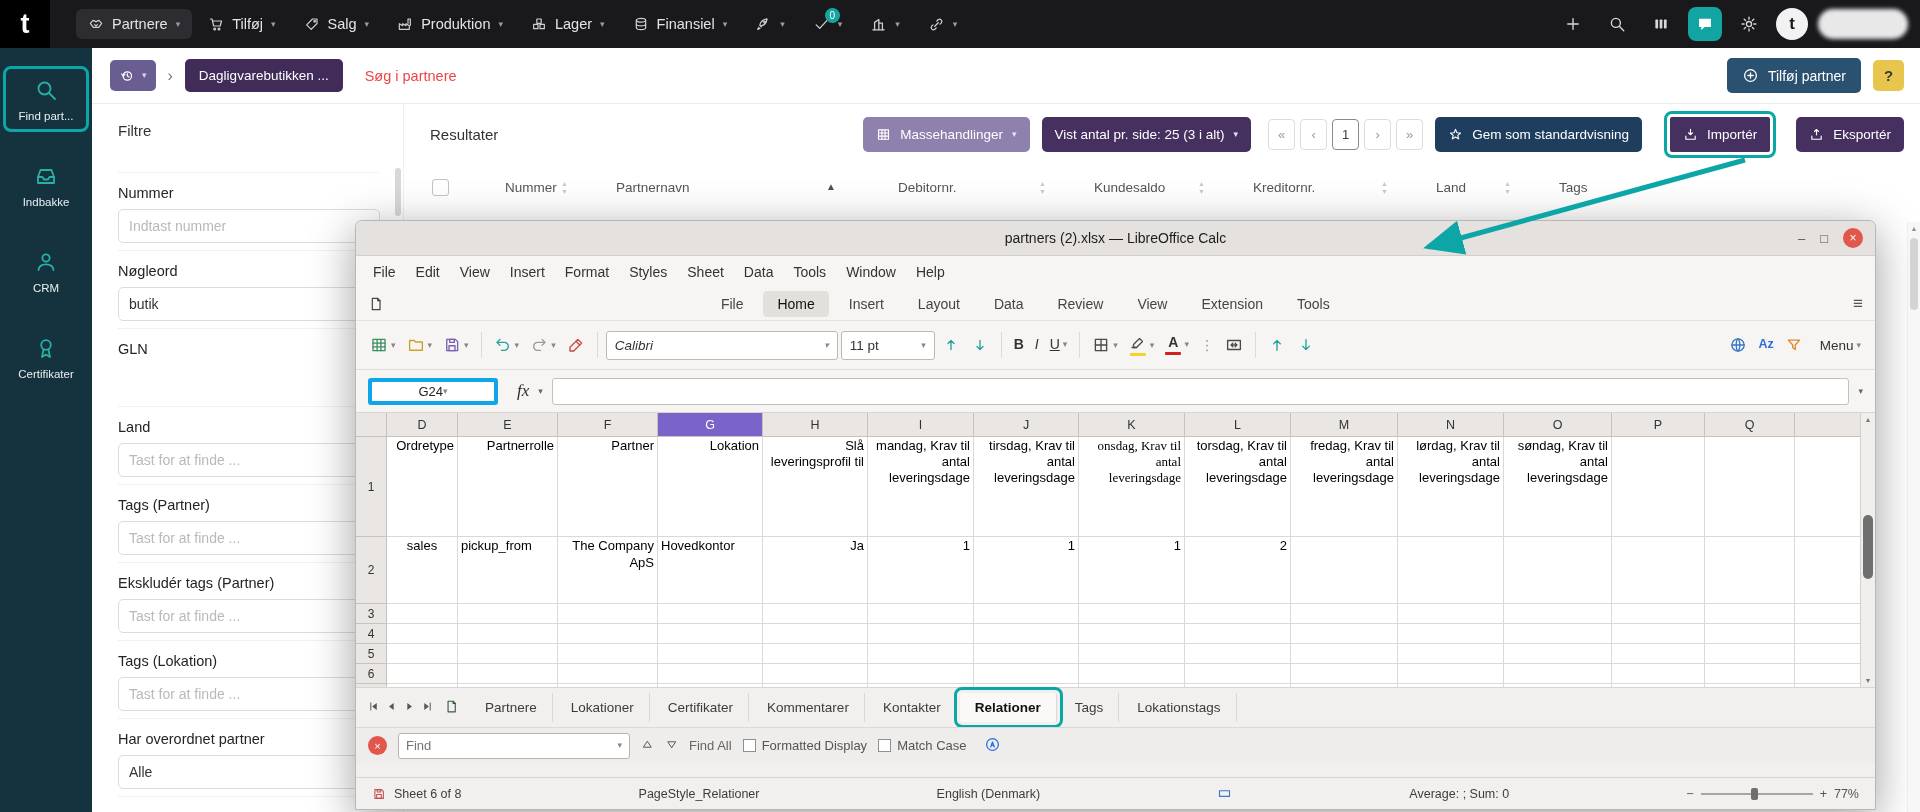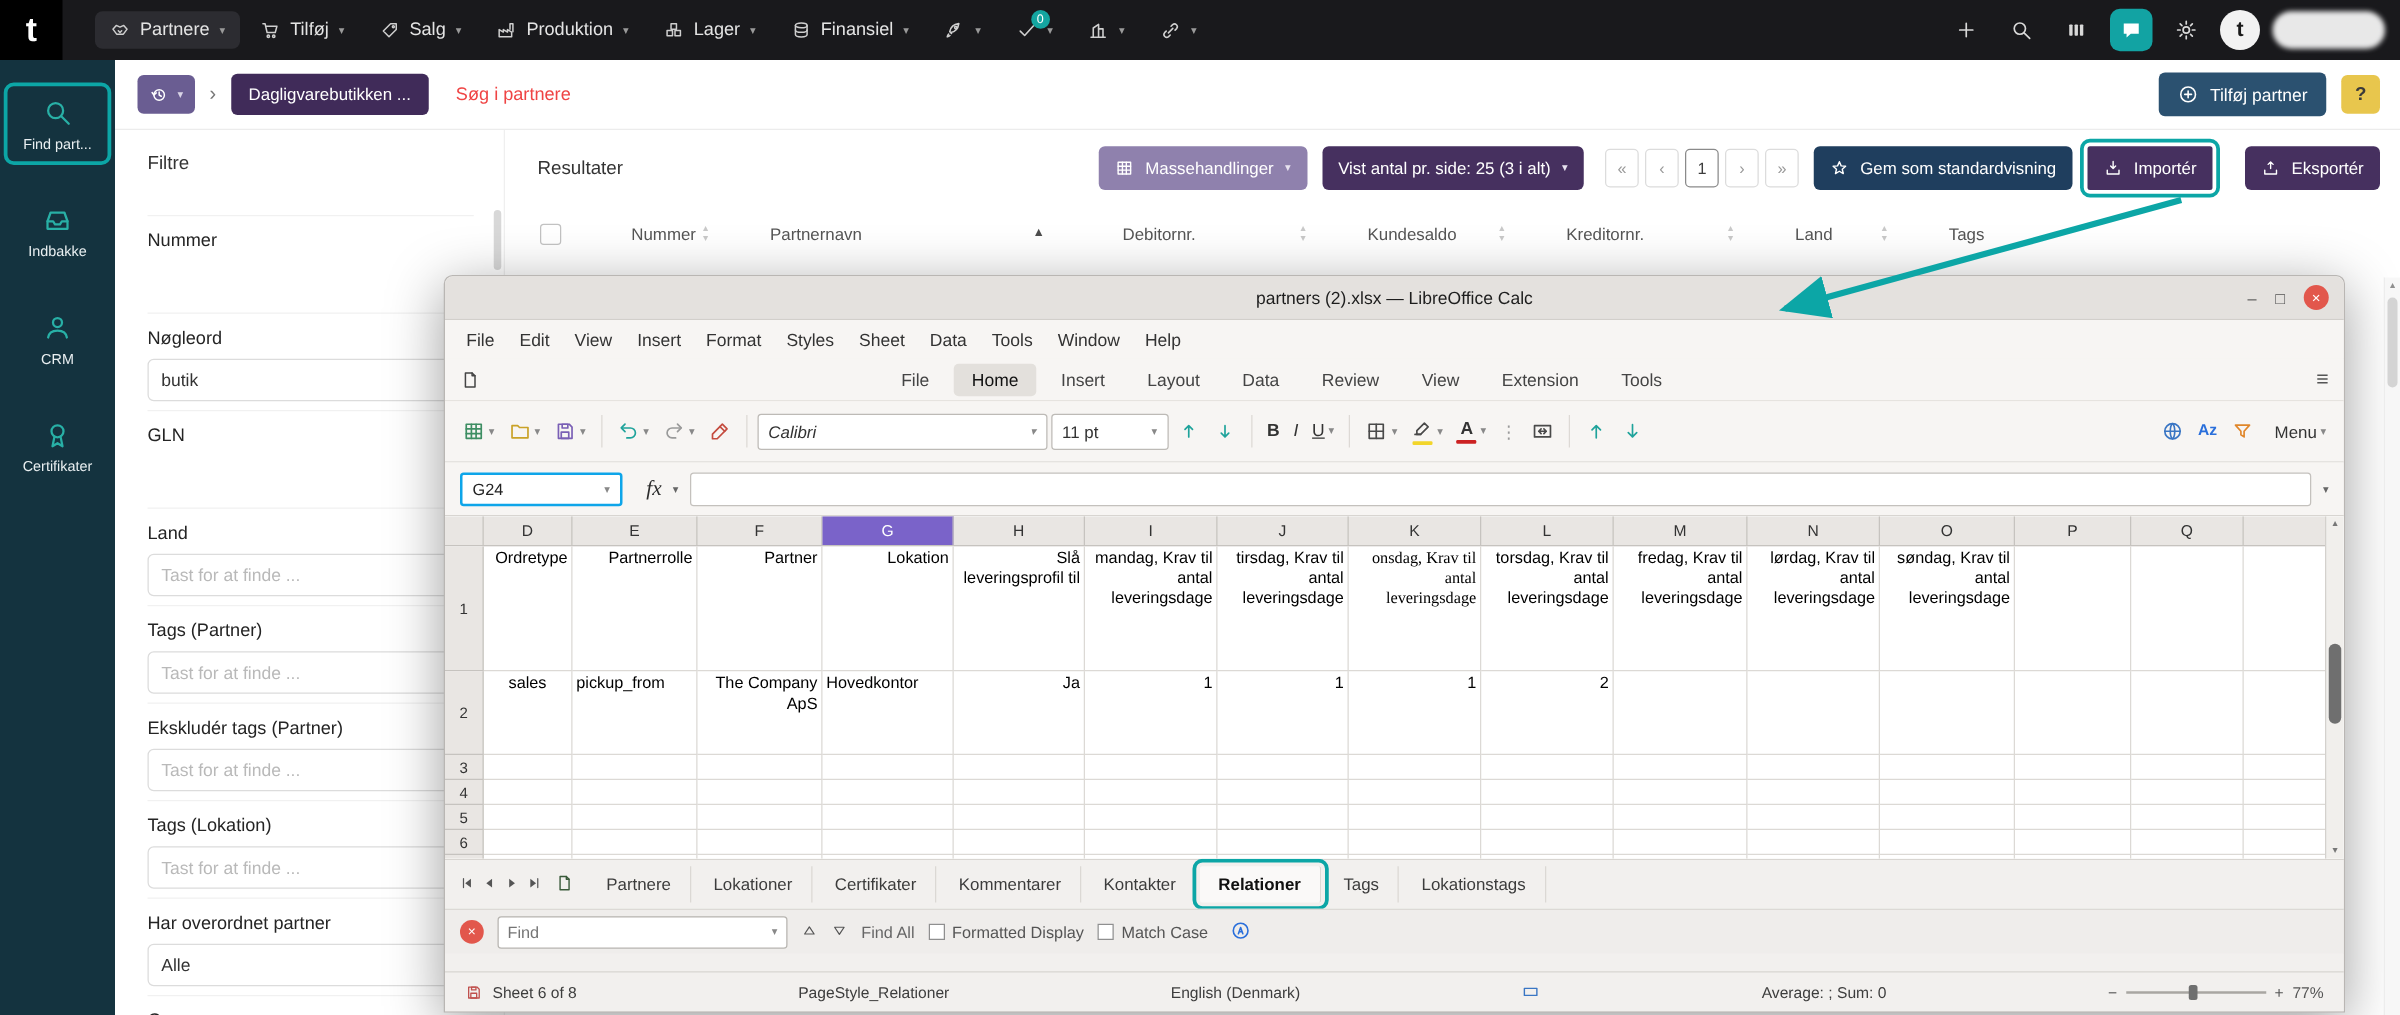--- a/index.html
+++ b/index.html
@@ -93,21 +93,21 @@
 .tb-underline{text-decoration:underline}
 .tb-az{font-size:12.5px;color:#2a6fdb;font-weight:bold}
 .tsep{width:1px;height:26px;background:#ddd9d5;margin:0 5px;flex:none}
 .tdots{color:#9a9a9a;font-size:14px;margin:0 4px}
 .combo{height:29px;background:#fff;border:1px solid #bdbab6;border-radius:3px;display:flex;align-items:center;justify-content:space-between;padding:0 8px;font-size:13.5px;color:#333;flex:none;cursor:pointer}
 .combo.italic span{font-style:italic}
 .menu-btn{margin-left:6px;font-size:13.5px;color:#333}
 .tspacer{flex:1}
 
 .cw-formulabar{height:43px;flex:none;background:#f7f5f3;display:flex;align-items:center;padding:0 12px;gap:9px;border-bottom:1px solid #d8d5d1}
-.namebox{width:130px;height:27px;background:#fff;border:2px solid #0ea5e9;border-radius:3px;display:flex;align-items:center;justify-content:space-between;padding:0 8px;font-size:13px;color:#222;cursor:pointer}
+.namebox{width:130px;height:27px;background:#fff;border:4px solid #0ea5e9;border-radius:3px;display:flex;align-items:center;justify-content:center;padding:0 8px;font-size:13px;color:#222;cursor:pointer}
 .fx{font-style:italic;font-family:"Liberation Serif",serif;font-size:17px;color:#2d2d2d;margin-left:10px;cursor:pointer}
 .fb-caret{font-size:9px;color:#666;cursor:pointer}
 .fb-input{flex:1;height:27px;background:#fff;border:1px solid #c4c1bd;border-radius:3px;outline:none;padding:0 8px;font-size:13px;font-family:"Liberation Sans",sans-serif}
 .fb-expand{font-size:9px;color:#666;cursor:pointer}
 
 .cw-sheet{flex:1;position:relative;background:#fff;overflow:hidden;padding-right:15px;display:flex;flex-direction:column}
 .colhdr-row{display:flex;height:24px;flex:none;background:#e9e6e3;border-bottom:1px solid #c6c3bf;font-size:12.5px;color:#333}
 .corner{width:31px;flex:none;border-right:1px solid #c6c3bf}
 .colhdr{display:flex;align-items:center;justify-content:center;border-right:1px solid #c6c3bf;flex:none;cursor:pointer}
 .colhdr.hl{background:#7a63c9;color:#fff}
@@ -375,21 +375,21 @@
           </svg>
         </span>
         <span>Tilføj partner</span>
       </button>
     <button class="help-btn">?</button>
   </div>
 
   <div id="filterpanel">
     <div id="filters-title">Filtre</div>
     <div id="filter-groups">
-        <div class="fgroup"><div class="flabel">Nummer</div></div>
+        <div class="fgroup"><div class="flabel">Nummer</div><input class="finput" placeholder="Indtast nummer" style=""></div>
         <div class="fgroup"><div class="flabel">Nøgleord</div><input class="finput" value="butik" style=""></div>
         <div class="fgroup"><div class="flabel">GLN</div></div>
         <div class="fgroup"><div class="flabel">Land</div><input class="finput" placeholder="Tast for at finde ..." style=""></div>
         <div class="fgroup"><div class="flabel">Tags (Partner)</div><input class="finput" placeholder="Tast for at finde ..." style=""></div>
         <div class="fgroup"><div class="flabel">Ekskludér tags (Partner)</div><input class="finput" placeholder="Tast for at finde ..." style=""></div>
         <div class="fgroup"><div class="flabel">Tags (Lokation)</div><input class="finput" placeholder="Tast for at finde ..." style=""></div>
         <div class="fgroup">
           <div class="flabel">Har overordnet partner</div>
           <div class="finput fselect">
             <span>Alle</span>
@@ -428,21 +428,21 @@
           <span class="pg">»</span>
         </div>
         <button class="rbtn navy">
           <span class="ic" style="height: 15px; width: 15px;">
             <svg viewBox="0 0 24 24" fill="none" stroke="currentColor" stroke-width="1.8" stroke-linecap="round" stroke-linejoin="round">
               <path d="M12 3.8l2.3 5.3 5.7.5-4.3 3.8 1.3 5.6-5-3-5 3 1.3-5.6L4 9.6l5.7-.5z"></path>
             </svg>
           </span>
           <span>Gem som standardvisning</span>
         </button>
-        <button class="rbtn dark annotate" style=" justify-content: flex-end;">
+        <button class="rbtn dark annotate" style="margin-left: 16px; justify-content: flex-end;">
           <span class="ic" style="height: 15px; width: 15px;">
             <svg viewBox="0 0 24 24" fill="none" stroke="currentColor" stroke-width="1.8" stroke-linecap="round" stroke-linejoin="round">
               <path d="M12 3.5V12M8.8 9.2L12 12.4l3.2-3.2"></path>
               <path d="M4.5 14.5v5h15v-5"></path>
             </svg>
           </span>
           <span>Importér</span>
         </button>
         <button class="rbtn dark" style="margin-left: 14px;">
           <span class="ic" style="height: 15px; width: 15px;">

